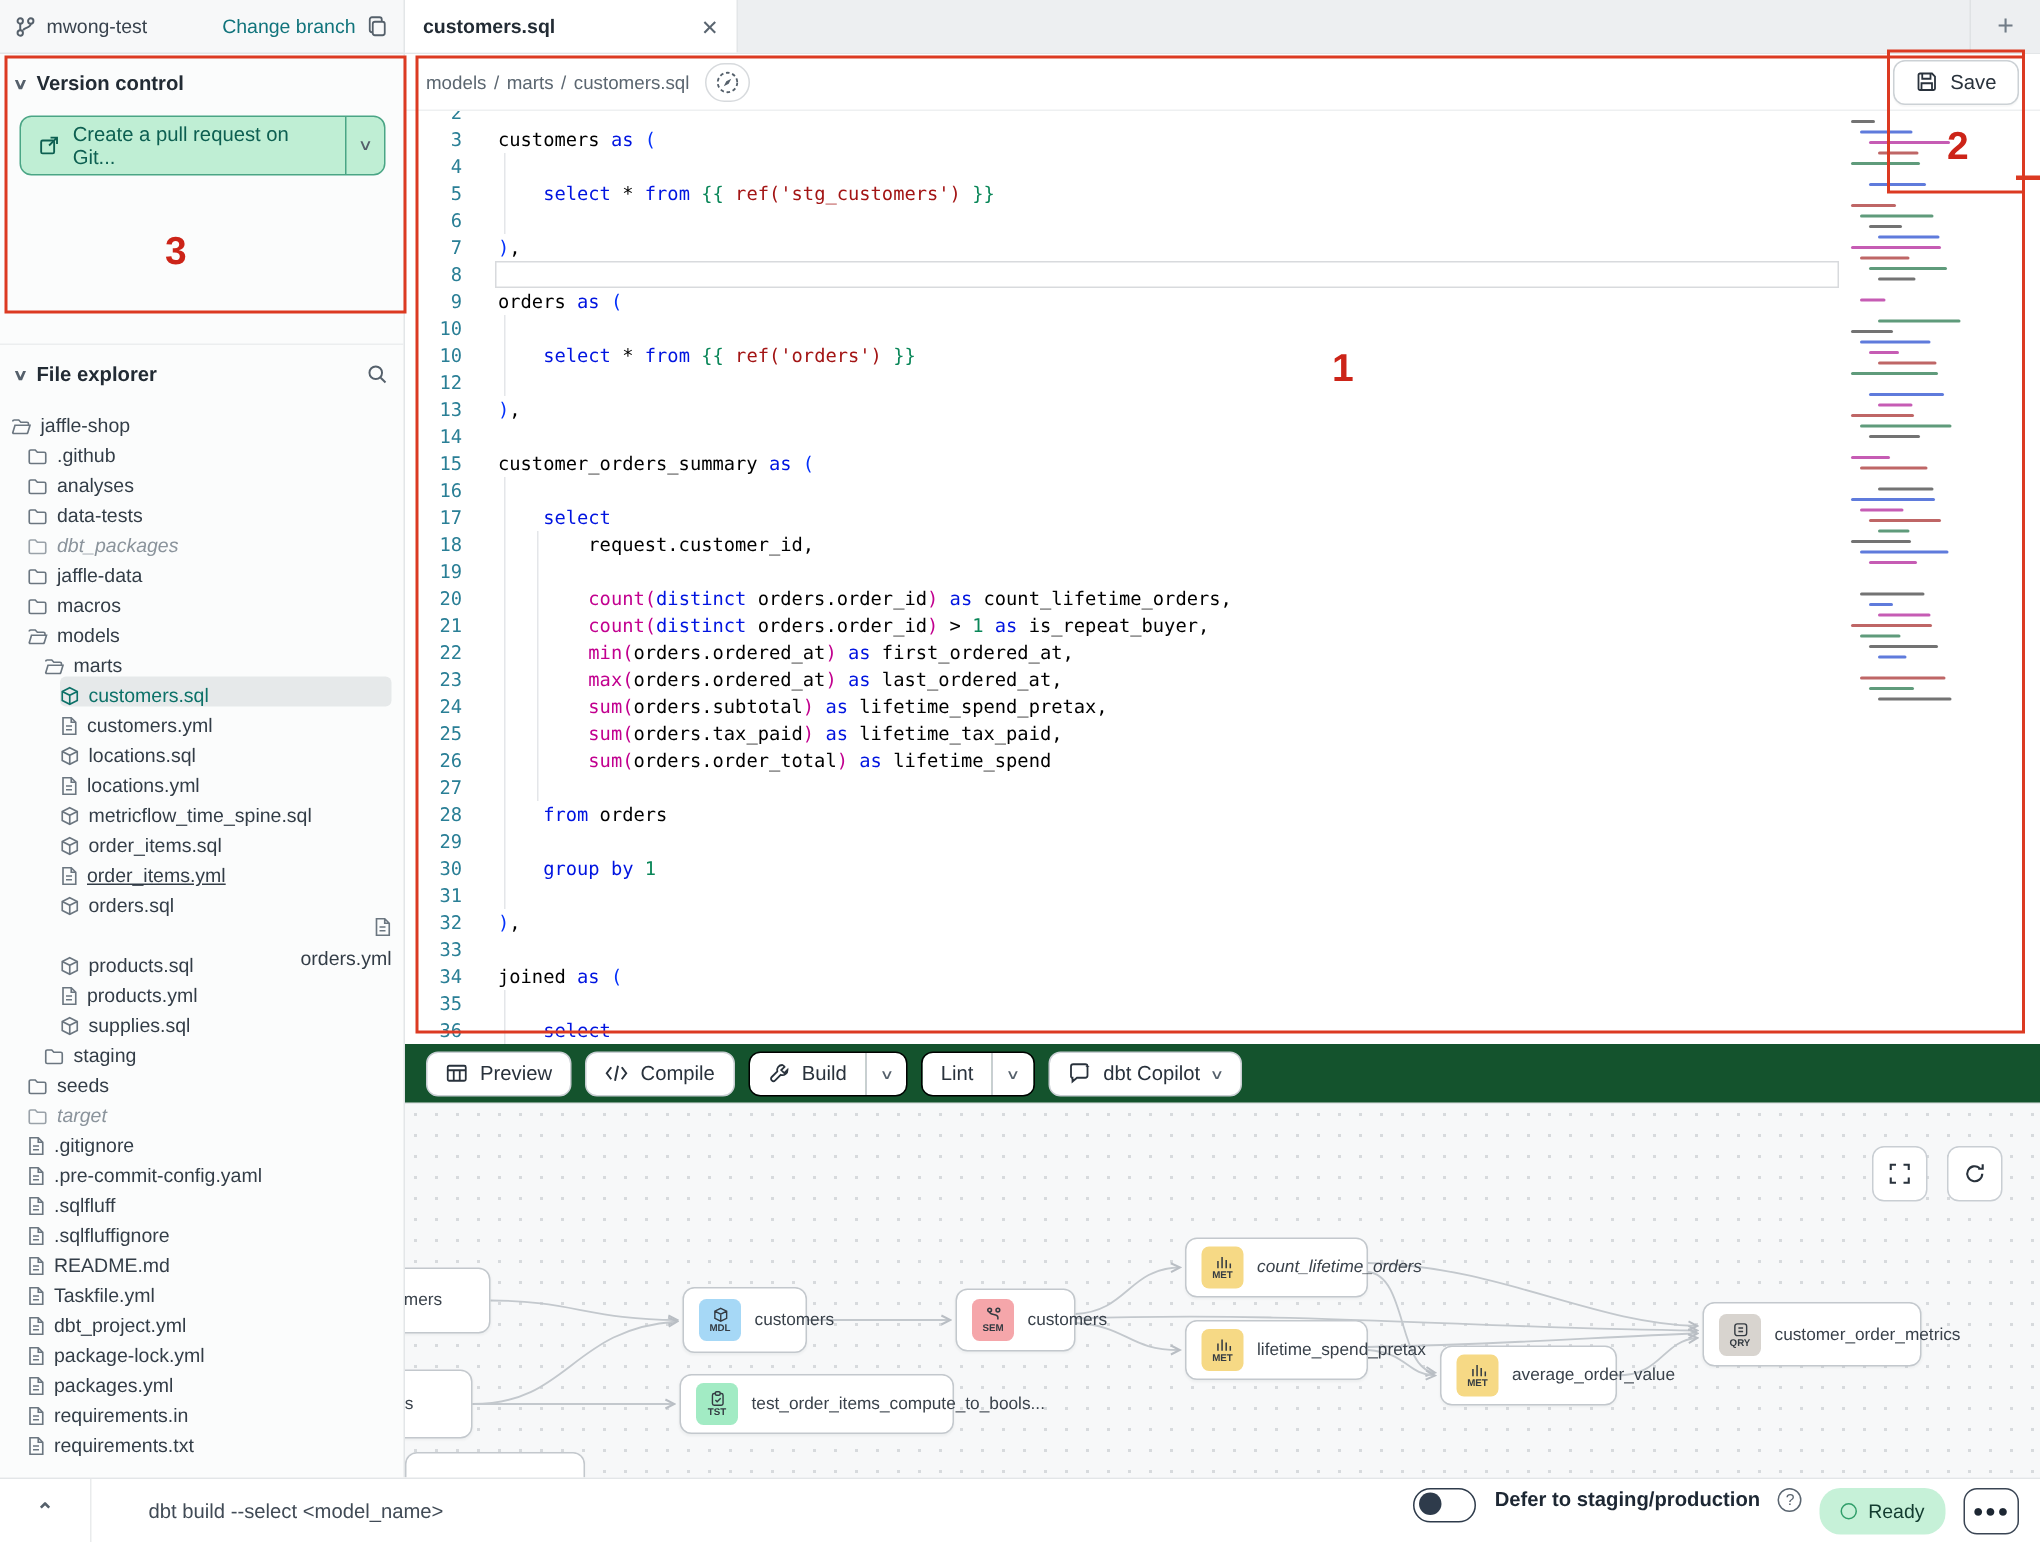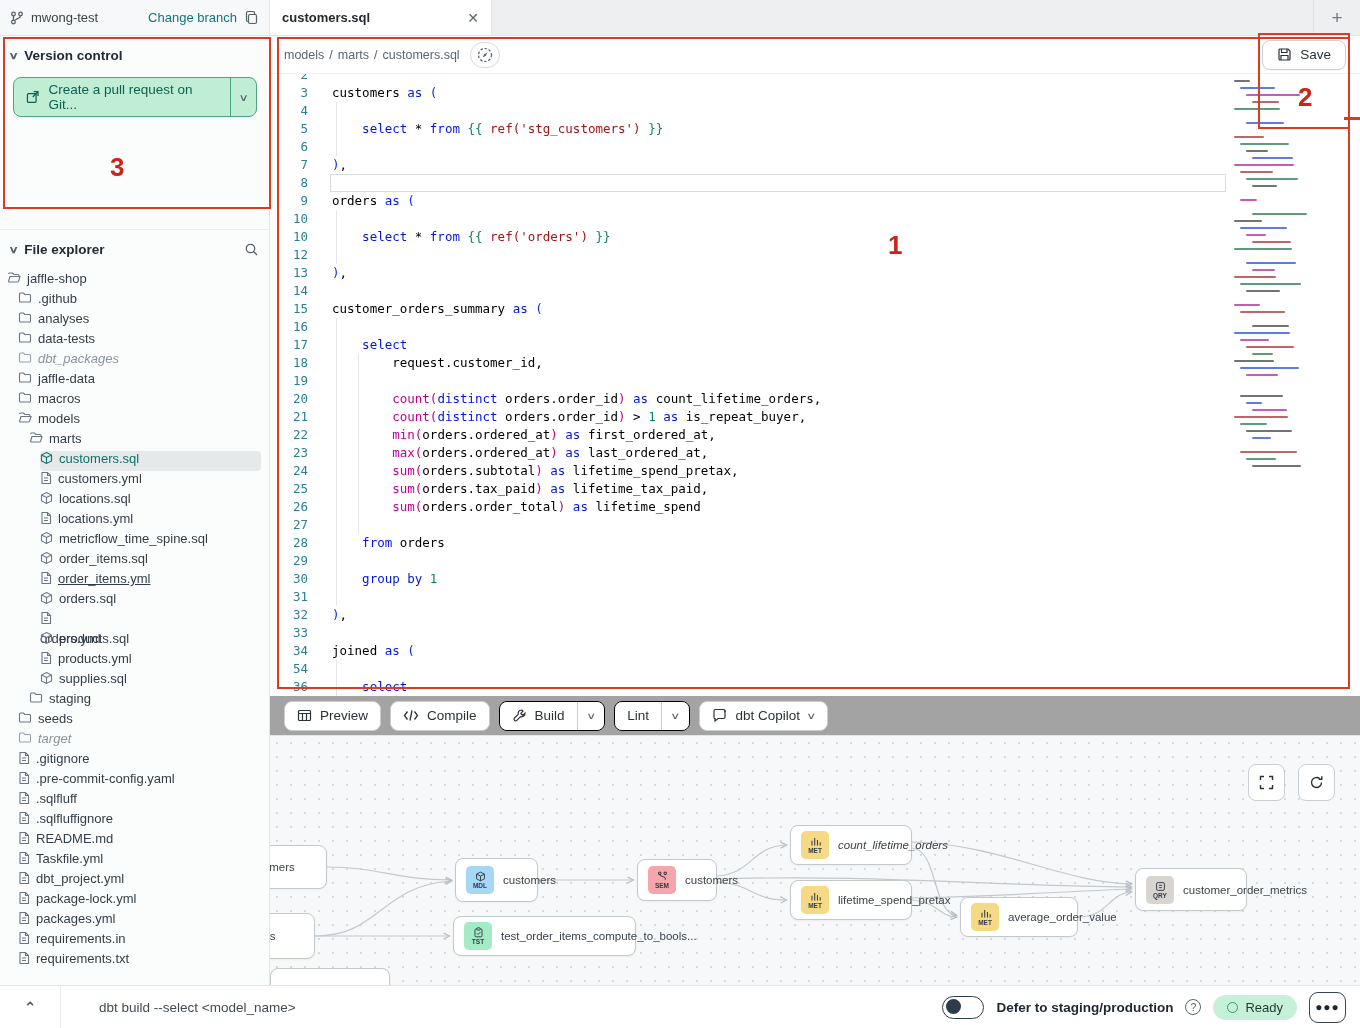--- a/index.html
+++ b/index.html
@@ -20,21 +20,21 @@
   
   .sidebar { position:absolute; left:0; top:36px; width:270px; height:949px; background:#fbfcfc; border-right:1px solid #e3e6e8; font-size:13px; }
   .section-head { display:flex; align-items:center; gap:7px; padding:12px 10px 10px 10px; font-weight:bold; color:#222b34; font-size:13.5px; }
   .chev { font-size:10px; color:#55606b; transform:scaleX(1.4); }
   .pr-btn { margin:4px 12px 0 13px; height:40px; display:flex; border:1px solid #4aa585; border-radius:8px; background:#bfeed4; overflow:hidden; cursor:pointer; }
   .pr-main { flex:1; display:flex; align-items:center; gap:9px; padding:0 12px; color:#0d5f51; font-size:13.5px; }
   .pr-caret { width:26px; border-left:1px solid #4aa585; display:flex; align-items:center; justify-content:center; color:#0d5f51; font-size:10px; }
   .fe-head { margin-top:112px; border-top:1px solid #eceeef; display:flex; align-items:center; gap:7px; padding:12px 10px 8px 10px; font-weight:bold; color:#222b34; font-size:13.5px; }
   .fe-search { margin-left:auto; }
   .tree { padding-top:6px; }
-  .tree-row { display:flex; align-items:flex-start; height:20px; gap:6px; color:#333d47; cursor:pointer; font-size:13px; white-space:nowrap; }
+  .tree-row { display:flex; align-items:flex-end; height:20px; gap:6px; color:#333d47; cursor:pointer; font-size:13px; white-space:nowrap; }
   .tree-row.sel { background:#e6e9ea; border-radius:4px; color:#0c7168; }
   .tree-row.sel .tlabel { color:#0c7168; }
   .tree-row.ital .tlabel { font-style:italic; color:#8b949c; }
   .tree-row svg { flex:0 0 auto; }
 
   
   .editor { position:absolute; left:270px; top:36px; width:1090px; height:660px; background:#fff; }
   .crumbbar { height:38px; display:flex; align-items:center; padding:0 14px; border-bottom:1px solid #eef0f1; }
   .crumbs { font-size:12.5px; color:#5b6670; display:flex; gap:5px; }
   .crumb-btn { margin-left:10px; width:30px; height:26px; border:1px solid #d7dadd; border-radius:13px; display:flex; align-items:center; justify-content:center; }
@@ -45,21 +45,21 @@
   .ln { width:38px; text-align:right; color:#2a7f96; flex:0 0 auto; }
   .lc { padding-left:24px; color:#000; }
   .tok-k { color:#0014e0; } .tok-f { color:#c2008f; } .tok-s { color:#a31515; }
   .tok-j { color:#098658; } .tok-n { color:#098658; } .tok-b { color:#0431fa; }
   .guide { position:absolute; top:0; height:18px; border-left:1px solid #e4e6e9; }
   .curline { position:absolute; left:60px; width:896px; top:0; height:18px; border:1px solid #d8dadd; }
   .minimap { position:absolute; right:40px; top:2px; width:88px; height:430px; }
   .mm-row { position:absolute; height:2px; border-radius:1px; opacity:.75; }
 
   
-  .toolbar { position:absolute; left:270px; top:696px; width:1090px; height:40px; background:#a3a3a3; border-bottom:1px solid #e3e6e8; display:flex; align-items:center; padding:0 14px; gap:9px; }
+  .toolbar { position:absolute; left:270px; top:696px; width:1090px; height:40px; background:#14532d; border-bottom:1px solid #e3e6e8; display:flex; align-items:center; padding:0 14px; gap:9px; }
   .tbtn { height:30px; border:1px solid #c9ced3; border-radius:8px; background:#fff; display:flex; align-items:center; gap:8px; padding:0 12px; font-size:13.5px; color:#29323c; cursor:pointer; }
   .split { display:flex; height:30px; border:1px solid #000000; border-radius:8px; overflow:hidden; }
   .split .seg { display:flex; align-items:center; gap:8px; padding:0 12px; font-size:13.5px; color:#29323c; cursor:pointer; background:#fff; }
   .split .seg + .seg { border-left:1px solid #c9ced3; padding:0 10px; }
   .caret-g { font-size:9px; color:#55606b; transform:scaleX(1.5); }
   .panel-tabs { margin-left:auto; display:flex; gap:36px; height:40px; align-items:center; padding-right:60px; }
 
   
   .lineage { position:absolute; left:270px; top:736px; width:1090px; height:249px; overflow:hidden;
     background-color:#f7f8f9; background-image:radial-gradient(#d7dadd 1px, transparent 1.3px); background-size:14px 14px; }
@@ -71,21 +71,21 @@
   .node { position:absolute; background:#fff; border:1px solid #c3c8cd; border-radius:8px; display:flex; align-items:center; gap:9px; padding:0 10px; font-size:11.5px; color:#3a424b; box-shadow:0 1px 2px rgba(20,30,40,.05); }
   .chip { width:28px; height:28px; border-radius:5px; display:flex; flex-direction:column; align-items:center; justify-content:center; gap:1px; flex:0 0 auto; }
   .chip .cl { font-size:6.5px; font-weight:bold; color:#343b42; line-height:6px; }
   .edges { position:absolute; left:0; top:0; }
 
   
   .statusbar { position:absolute; left:0; top:985px; width:1360px; height:43px; background:#fff; border-top:1px solid #e3e6e8; display:flex; align-items:center; }
   .sb-caret { width:60px; text-align:center; color:#55606b; font-size:14px; font-weight:bold; }
   .sb-div { width:1px; height:43px; background:#e9ebec; }
   .sb-cmd { margin-left:38px; font-size:13.5px; color:#414b56; }
-  .sb-right { margin-left:auto; display:flex; align-items:center; gap:12px; padding-right:14px; }
+  .sb-right { margin-left:auto; display:flex; gap:12px; padding-right:14px; }
   .toggle { width:42px; height:23px; border:1.5px solid #2e3b4b; border-radius:12px; background:#fff; position:relative; cursor:pointer; }
   .toggle .knob { position:absolute; left:3px; top:2.5px; width:15px; height:15px; border-radius:50%; background:#2e3b4b; }
   .defer-label { font-size:13.5px; font-weight:bold; color:#1d2733; }
   .help { width:16px; height:16px; border:1.2px solid #5a6570; border-radius:50%; color:#5a6570; font-size:10.5px; display:flex; align-items:center; justify-content:center; }
   .ready-pill { display:flex; align-items:center; gap:7px; background:#c6f1d8; border-radius:14px; padding:5px 14px; font-size:13px; color:#133c30; }
   .ready-dot { width:11px; height:11px; border:1.6px solid #2f9e69; border-radius:50%; }
   .more-btn { width:37px; height:31px; border:1.5px solid #3a4554; border-radius:9px; display:flex; align-items:center; justify-content:center; color:#1d2733; letter-spacing:1px; font-size:12px; cursor:pointer; }
 
   
   .ann { position:absolute; pointer-events:none; }
@@ -499,21 +499,21 @@
           <div class="code-line"><i class="guide" style="left: 66px;"></i><i class="guide" style="left: 88px;"></i><span class="ln">25</span><span class="lc"><span>        </span><span class="tok-f">sum(</span><span>orders.tax_paid</span><span class="tok-f">)</span><span> </span><span class="tok-k">as</span><span> lifetime_tax_paid,</span></span></div>
           <div class="code-line"><i class="guide" style="left: 66px;"></i><i class="guide" style="left: 88px;"></i><span class="ln">26</span><span class="lc"><span>        </span><span class="tok-f">sum(</span><span>orders.order_total</span><span class="tok-f">)</span><span> </span><span class="tok-k">as</span><span> lifetime_spend</span></span></div>
           <div class="code-line"><i class="guide" style="left: 66px;"></i><i class="guide" style="left: 88px;"></i><span class="ln">27</span><span class="lc"></span></div>
           <div class="code-line"><i class="guide" style="left: 66px;"></i><span class="ln">28</span><span class="lc"><span>    </span><span class="tok-k">from</span><span> orders</span></span></div>
           <div class="code-line"><i class="guide" style="left: 66px;"></i><span class="ln">29</span><span class="lc"></span></div>
           <div class="code-line"><i class="guide" style="left: 66px;"></i><span class="ln">30</span><span class="lc"><span>    </span><span class="tok-k">group by</span><span> </span><span class="tok-n">1</span></span></div>
           <div class="code-line"><i class="guide" style="left: 66px;"></i><span class="ln">31</span><span class="lc"></span></div>
           <div class="code-line"><span class="ln">32</span><span class="lc"><span class="tok-b">)</span><span>,</span></span></div>
           <div class="code-line"><span class="ln">33</span><span class="lc"></span></div>
           <div class="code-line"><span class="ln">34</span><span class="lc"><span>joined </span><span class="tok-k">as</span><span> </span><span class="tok-b">(</span></span></div>
-          <div class="code-line"><i class="guide" style="left: 66px;"></i><span class="ln">54</span><span class="lc"></span></div>
+          <div class="code-line"><i class="guide" style="left: 66px;"></i><span class="ln">35</span><span class="lc"></span></div>
           <div class="code-line"><i class="guide" style="left: 66px;"></i><span class="ln">36</span><span class="lc"><span>    </span><span class="tok-k">select</span></span></div>
         </div>
       <div class="minimap" id="minimap">
           <div class="mm-row" style="top: 4px; left: 2px; width: 16px; background: rgb(68, 68, 68);"></div>
           <div class="mm-row" style="top: 11px; left: 8px; width: 35px; background: rgb(42, 79, 208);"></div>
           <div class="mm-row" style="top: 18px; left: 14px; width: 54px; background: rgb(179, 37, 155);"></div>
           <div class="mm-row" style="top: 25px; left: 20px; width: 27px; background: rgb(170, 51, 51);"></div>
           <div class="mm-row" style="top: 32px; left: 2px; width: 46px; background: rgb(42, 122, 79);"></div>
           <div class="mm-row" style="top: 46px; left: 14px; width: 38px; background: rgb(42, 79, 208);"></div>
           <div class="mm-row" style="top: 60px; left: 2px; width: 30px; background: rgb(170, 51, 51);"></div>
@@ -687,21 +687,21 @@
         </div>
         <div class="node" style="left: 690px; top: 161px; width: 118px; height: 40px;">
           <div class="chip" style="background: rgb(246, 217, 133);">
             <svg width="11" height="11" viewBox="0 0 14 14" fill="none" stroke="#343b42" stroke-width="1.3">
               <path d="M2.5 12 V6 M6 12 V2.5 M9.5 12 V5 M13 12 V8"></path>
             </svg>
             <span class="cl">MET</span>
           </div>
           <span style="white-space: nowrap;">average_order_value</span>
         </div>
-        <div class="node" style="left: 865px; top: 132px; width: 112px; height: 43px;">
+        <div class="node" style="left: 865px; top: 132px; width: 146px; height: 43px;">
           <div class="chip" style="background: rgb(216, 212, 207);">
             <svg width="11" height="11" viewBox="0 0 14 14" fill="none" stroke="#343b42" stroke-width="1.2">
               <rect x="2" y="2" width="10" height="10" rx="2"></rect>
               <path d="M5 5.5 h4 M5 8.5 h4"></path>
             </svg>
             <span class="cl">QRY</span>
           </div>
           <span style="white-space: nowrap;">customer_order_metrics</span>
         </div>
       </div>

